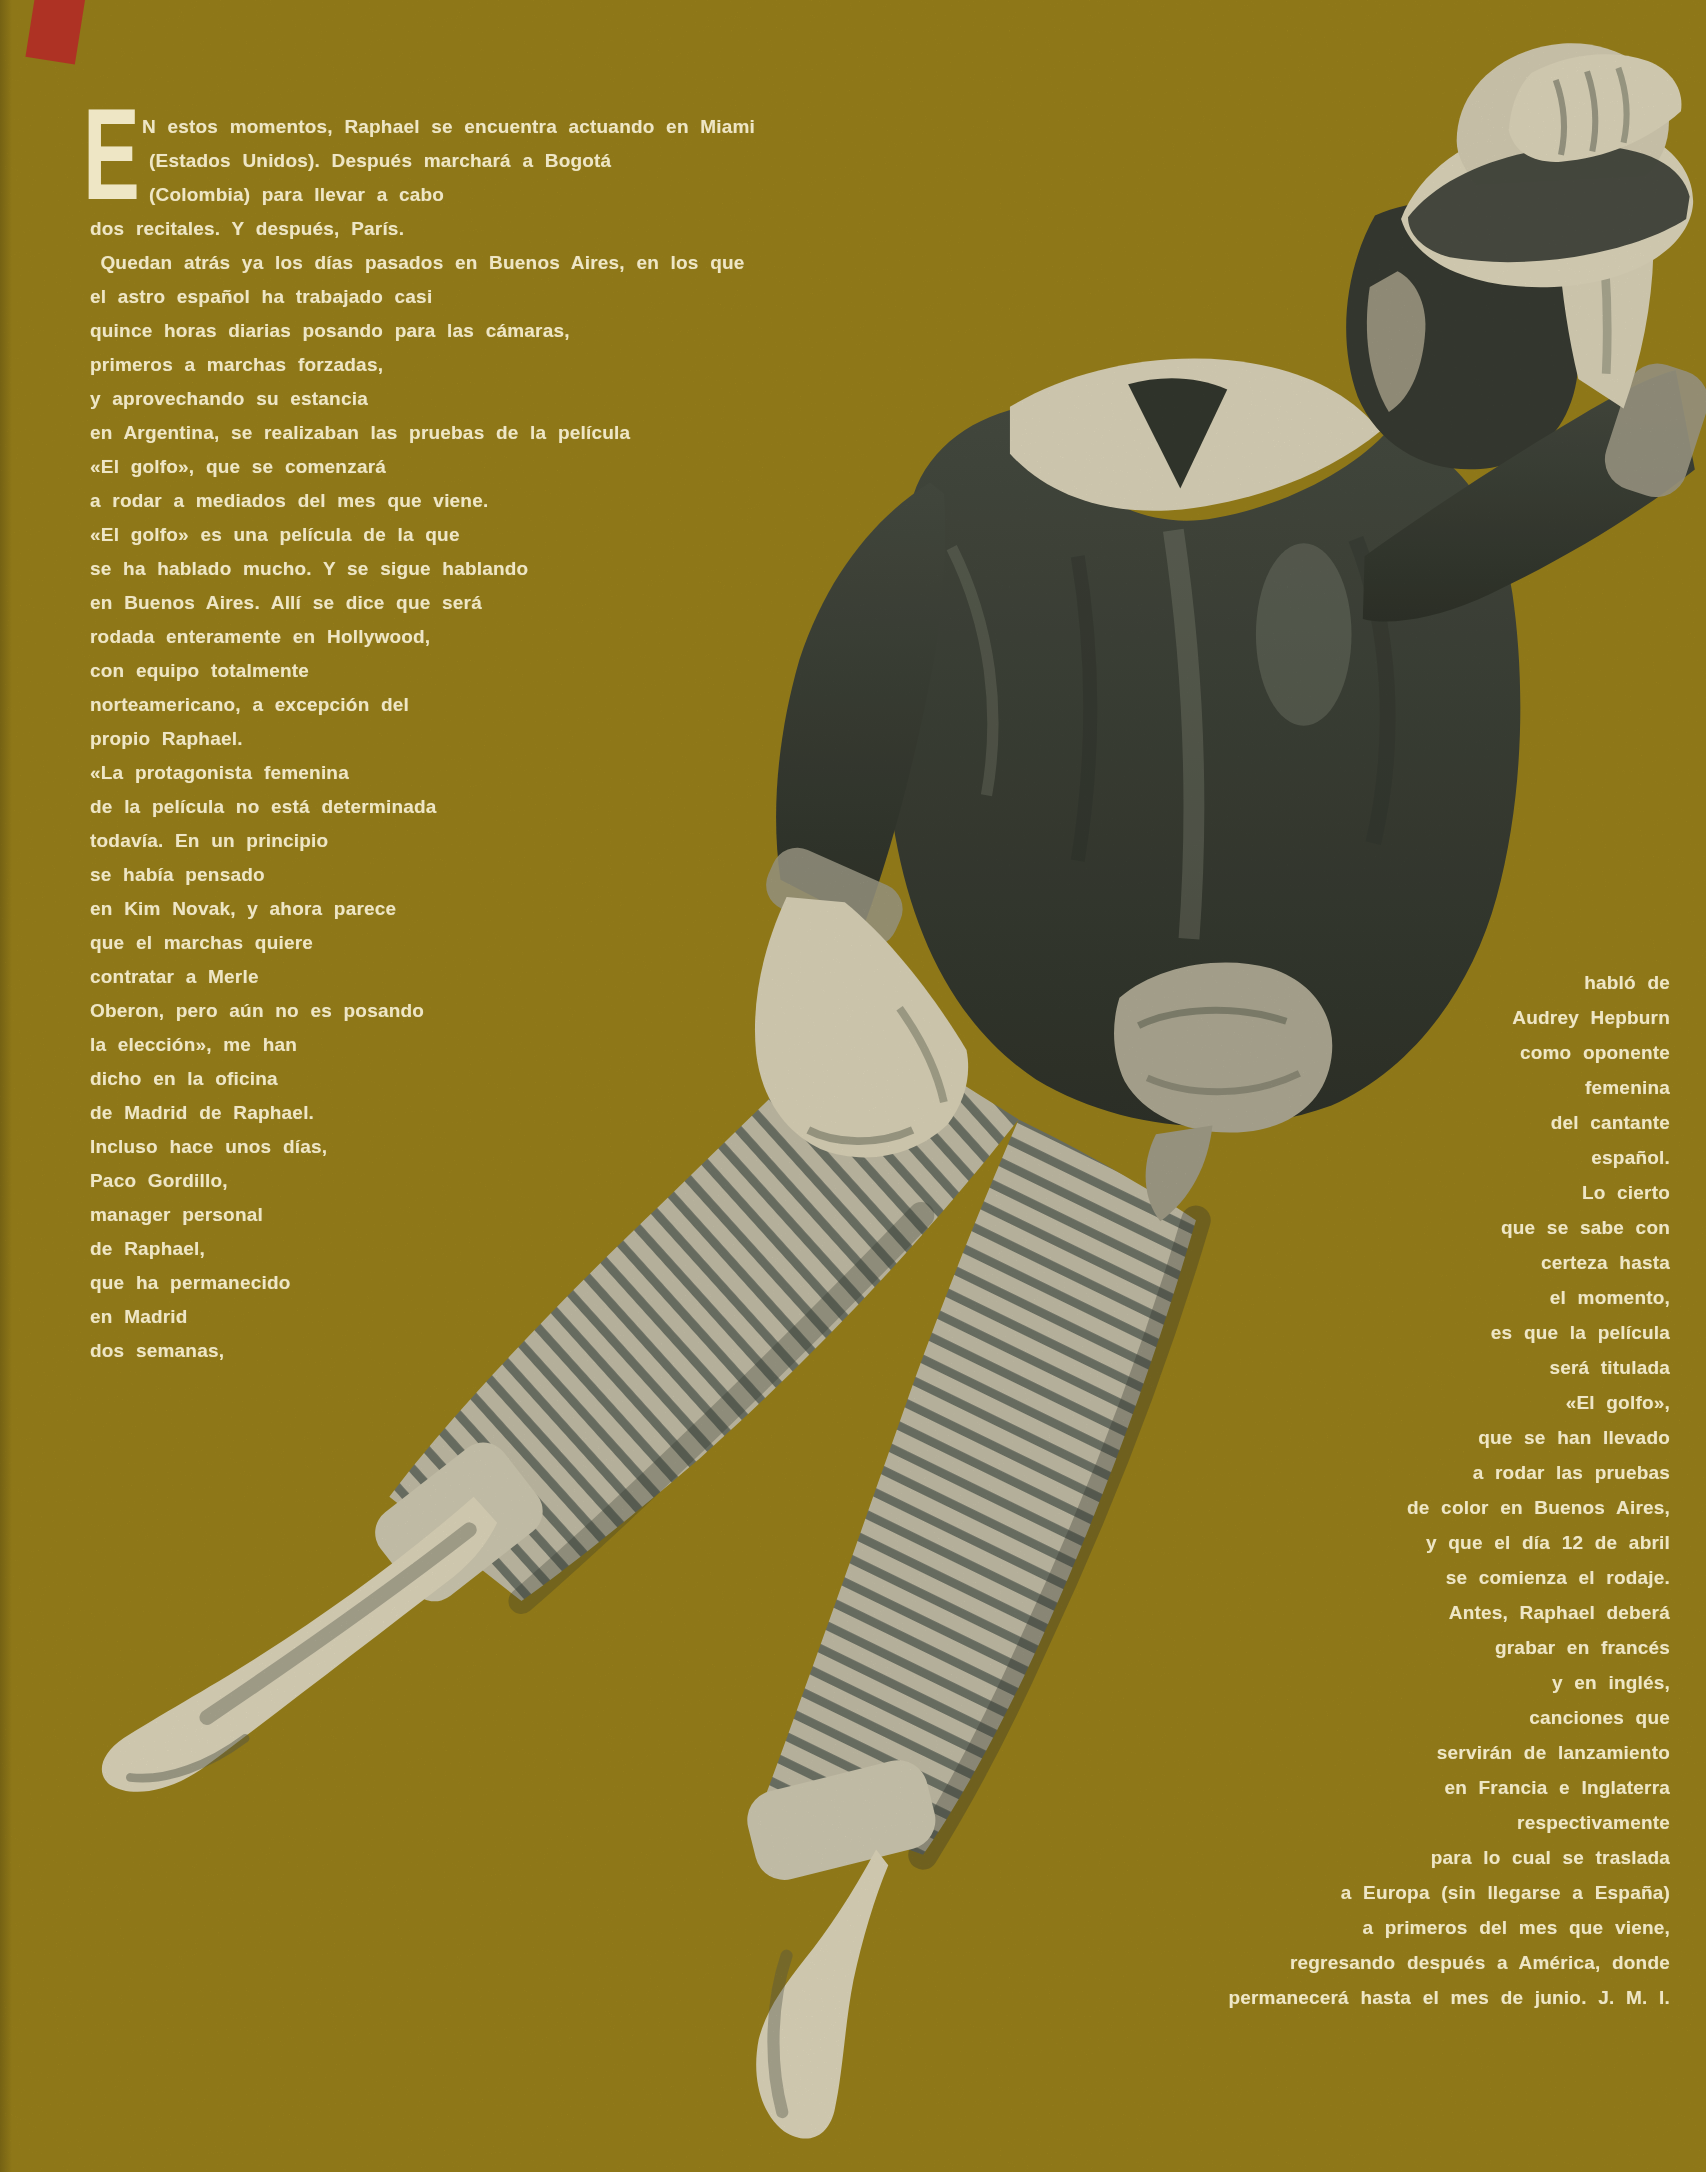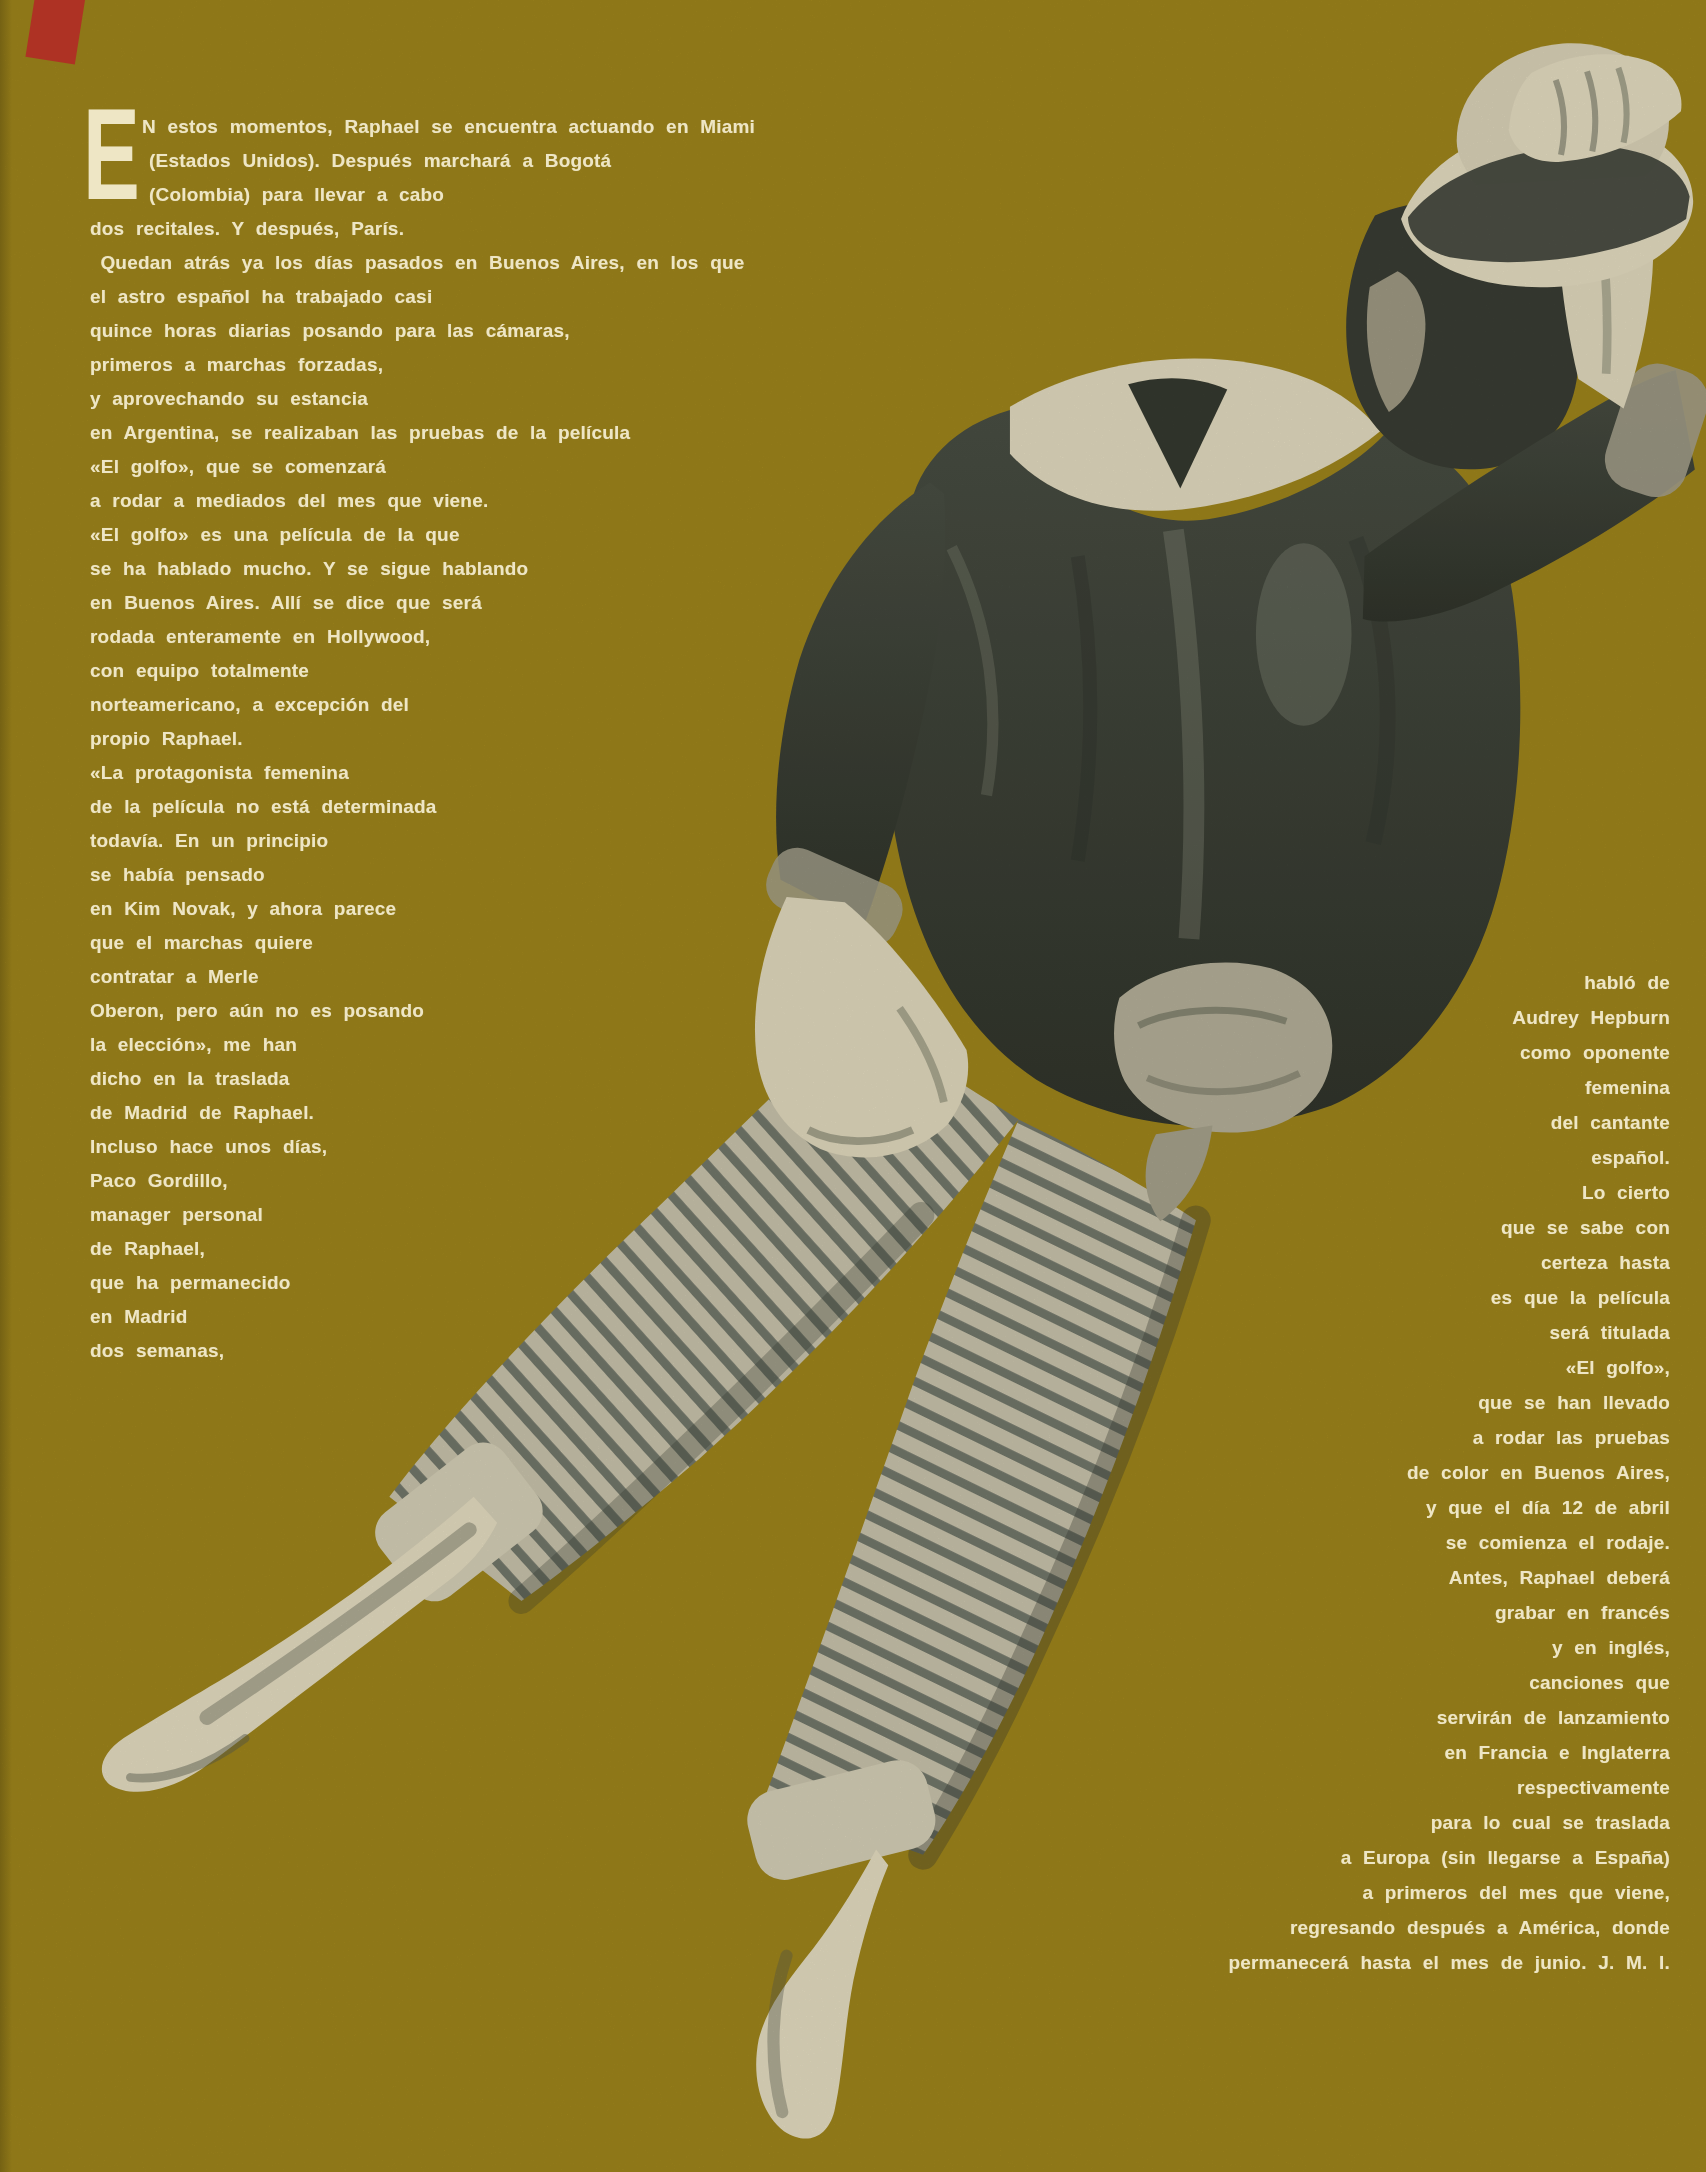--- a/index.html
+++ b/index.html
@@ -176,41 +176,42 @@
       <div class="line">propio Raphael.</div>
       <div class="line">«La protagonista femenina</div>
       <div class="line">de la película no está determinada</div>
       <div class="line">todavía. En un principio</div>
       <div class="line">se había pensado</div>
       <div class="line">en Kim Novak, y ahora parece</div>
       <div class="line">que el marchas quiere</div>
       <div class="line">contratar a Merle</div>
       <div class="line">Oberon, pero aún no es posando</div>
       <div class="line">la elección», me han</div>
-      <div class="line">dicho en la traslada</div>
+      <div class="line">dicho en la oficina</div>
       <div class="line">de Madrid de Raphael.</div>
       <div class="line">Incluso hace unos días,</div>
       <div class="line">Paco Gordillo,</div>
       <div class="line">manager personal</div>
       <div class="line">de Raphael,</div>
       <div class="line">que ha permanecido</div>
       <div class="line">en Madrid</div>
       <div class="line">dos semanas,</div>
     </div>
 
   <div class="col rightcol">
       <div class="line">habló de</div>
       <div class="line">Audrey Hepburn</div>
       <div class="line">como oponente</div>
       <div class="line">femenina</div>
       <div class="line">del cantante</div>
       <div class="line">español.</div>
       <div class="line">Lo cierto</div>
       <div class="line">que se sabe con</div>
       <div class="line">certeza hasta</div>
+      <div class="line">el momento,</div>
       <div class="line">es que la película</div>
       <div class="line">será titulada</div>
       <div class="line">«El golfo»,</div>
       <div class="line">que se han llevado</div>
       <div class="line">a rodar las pruebas</div>
       <div class="line">de color en Buenos Aires,</div>
       <div class="line">y que el día 12 de abril</div>
       <div class="line">se comienza el rodaje.</div>
       <div class="line">Antes, Raphael deberá</div>
       <div class="line">grabar en francés</div>

